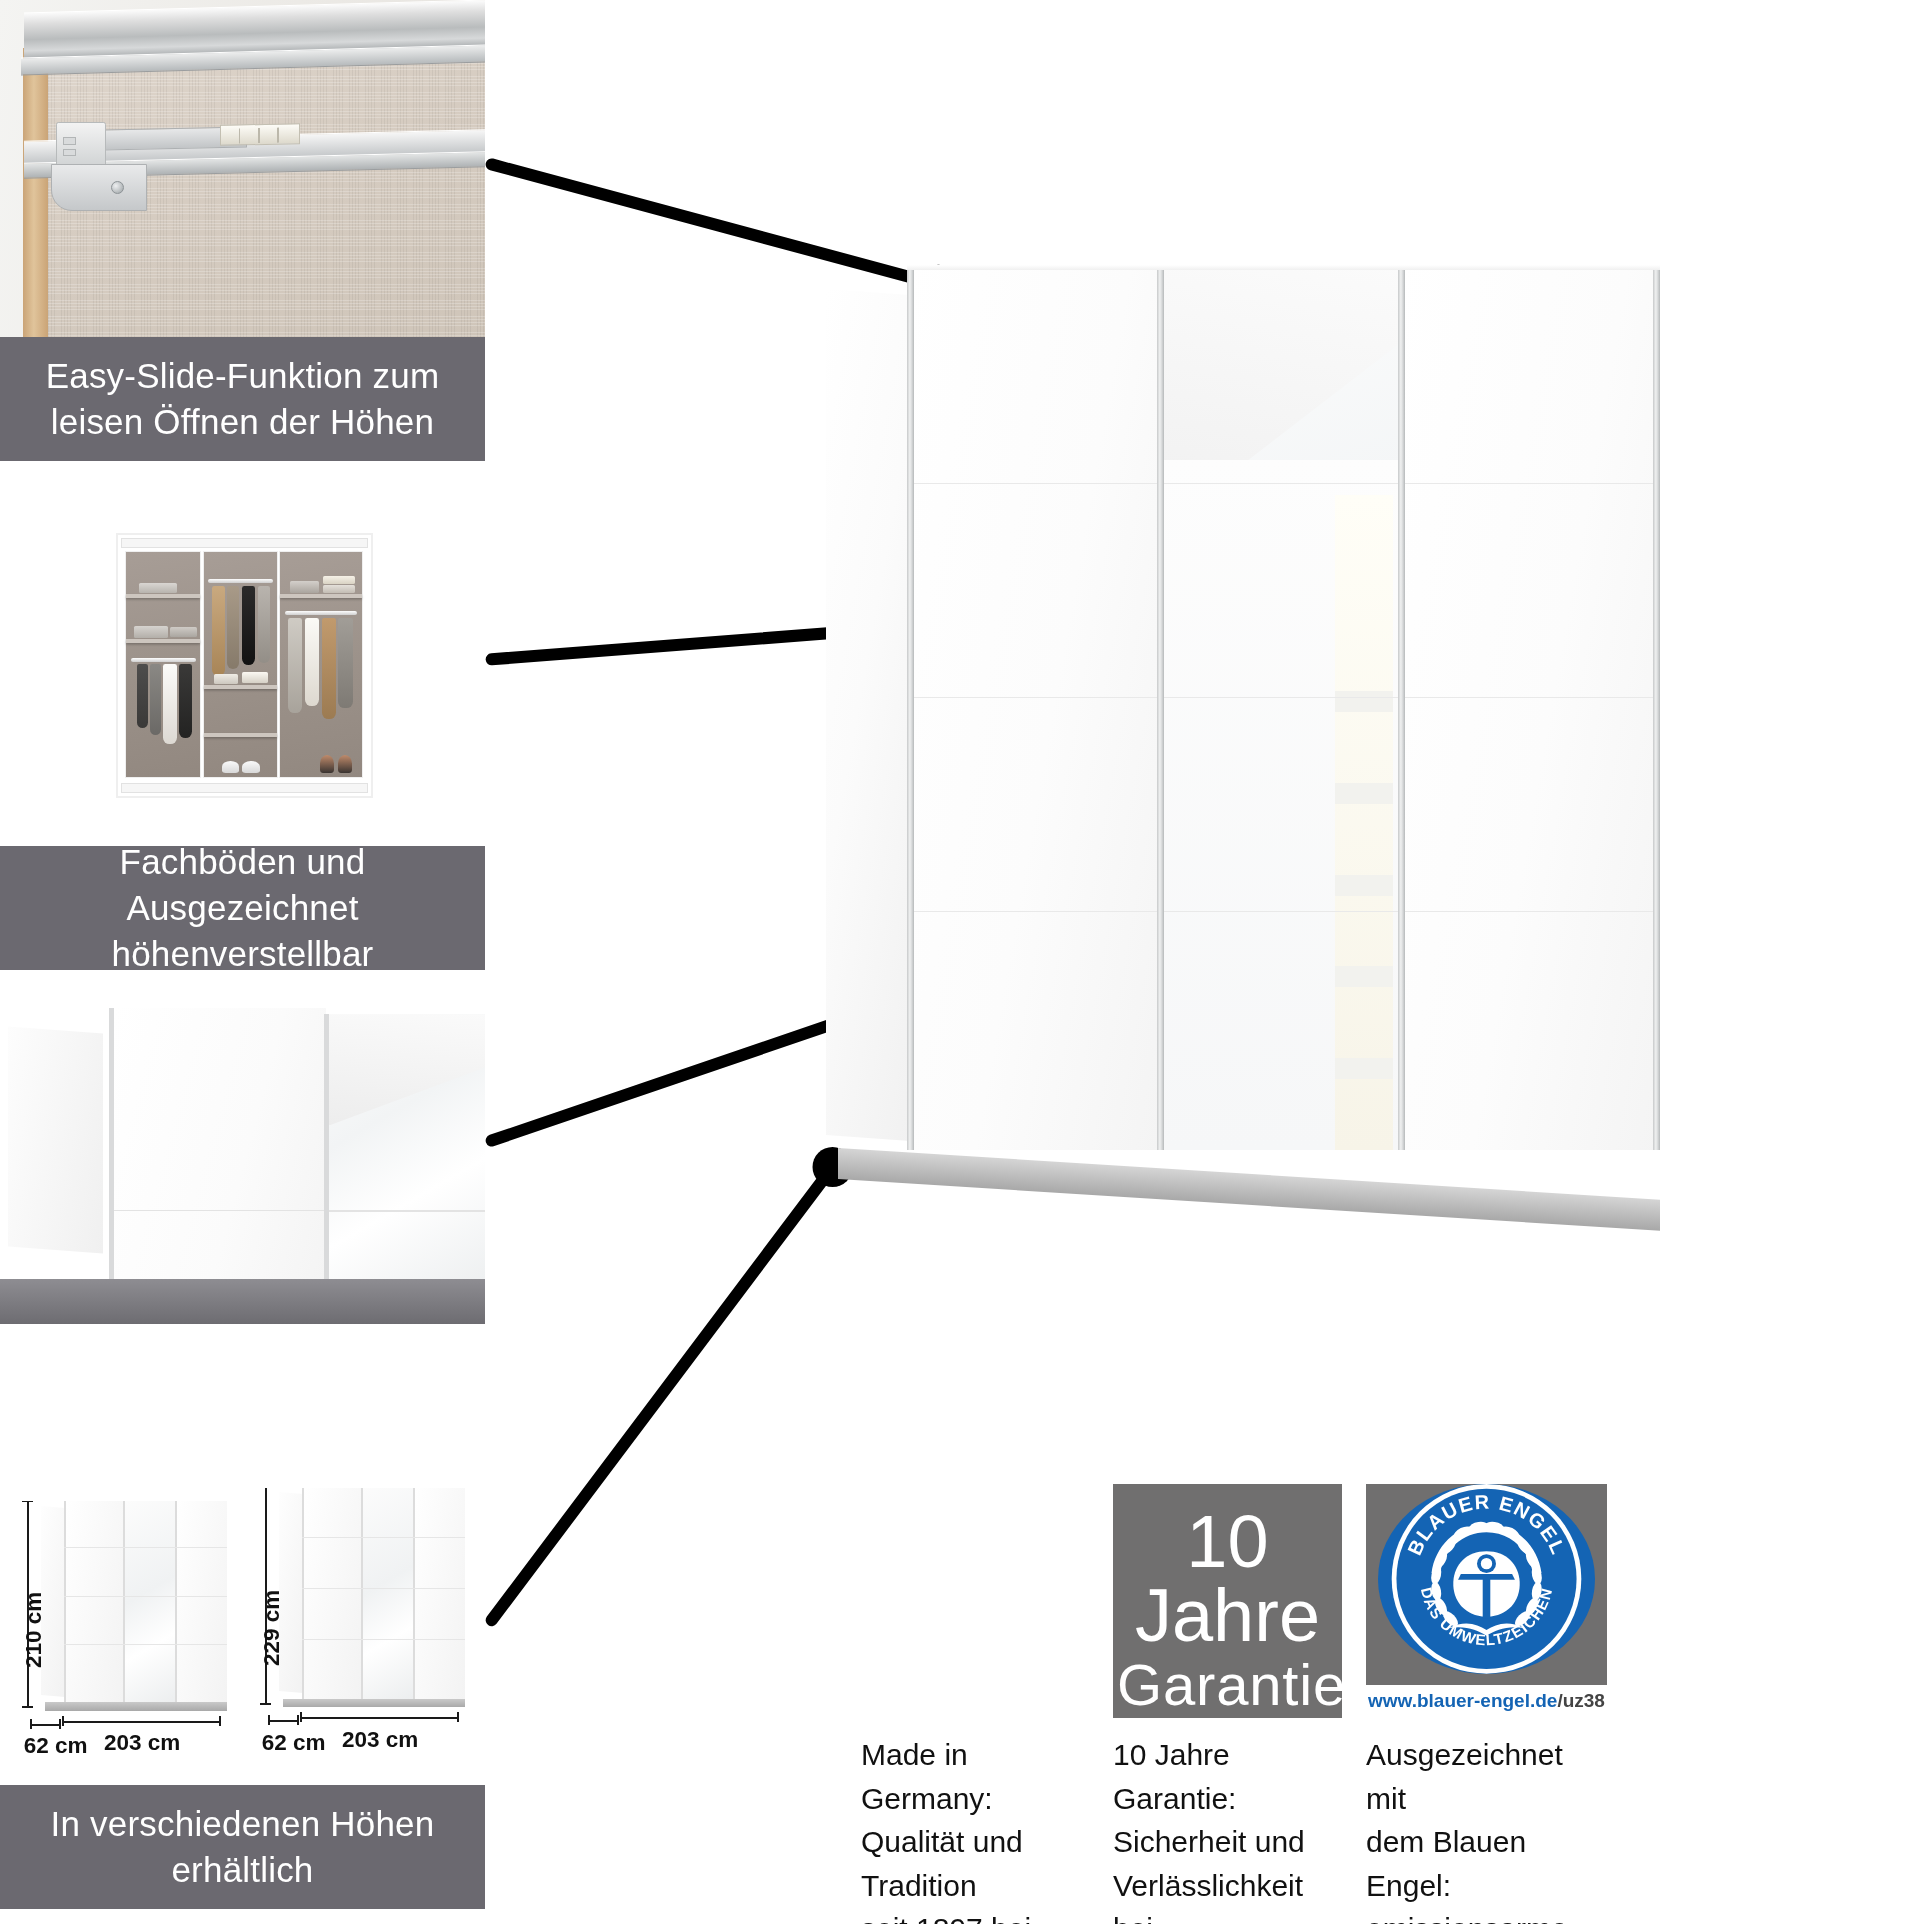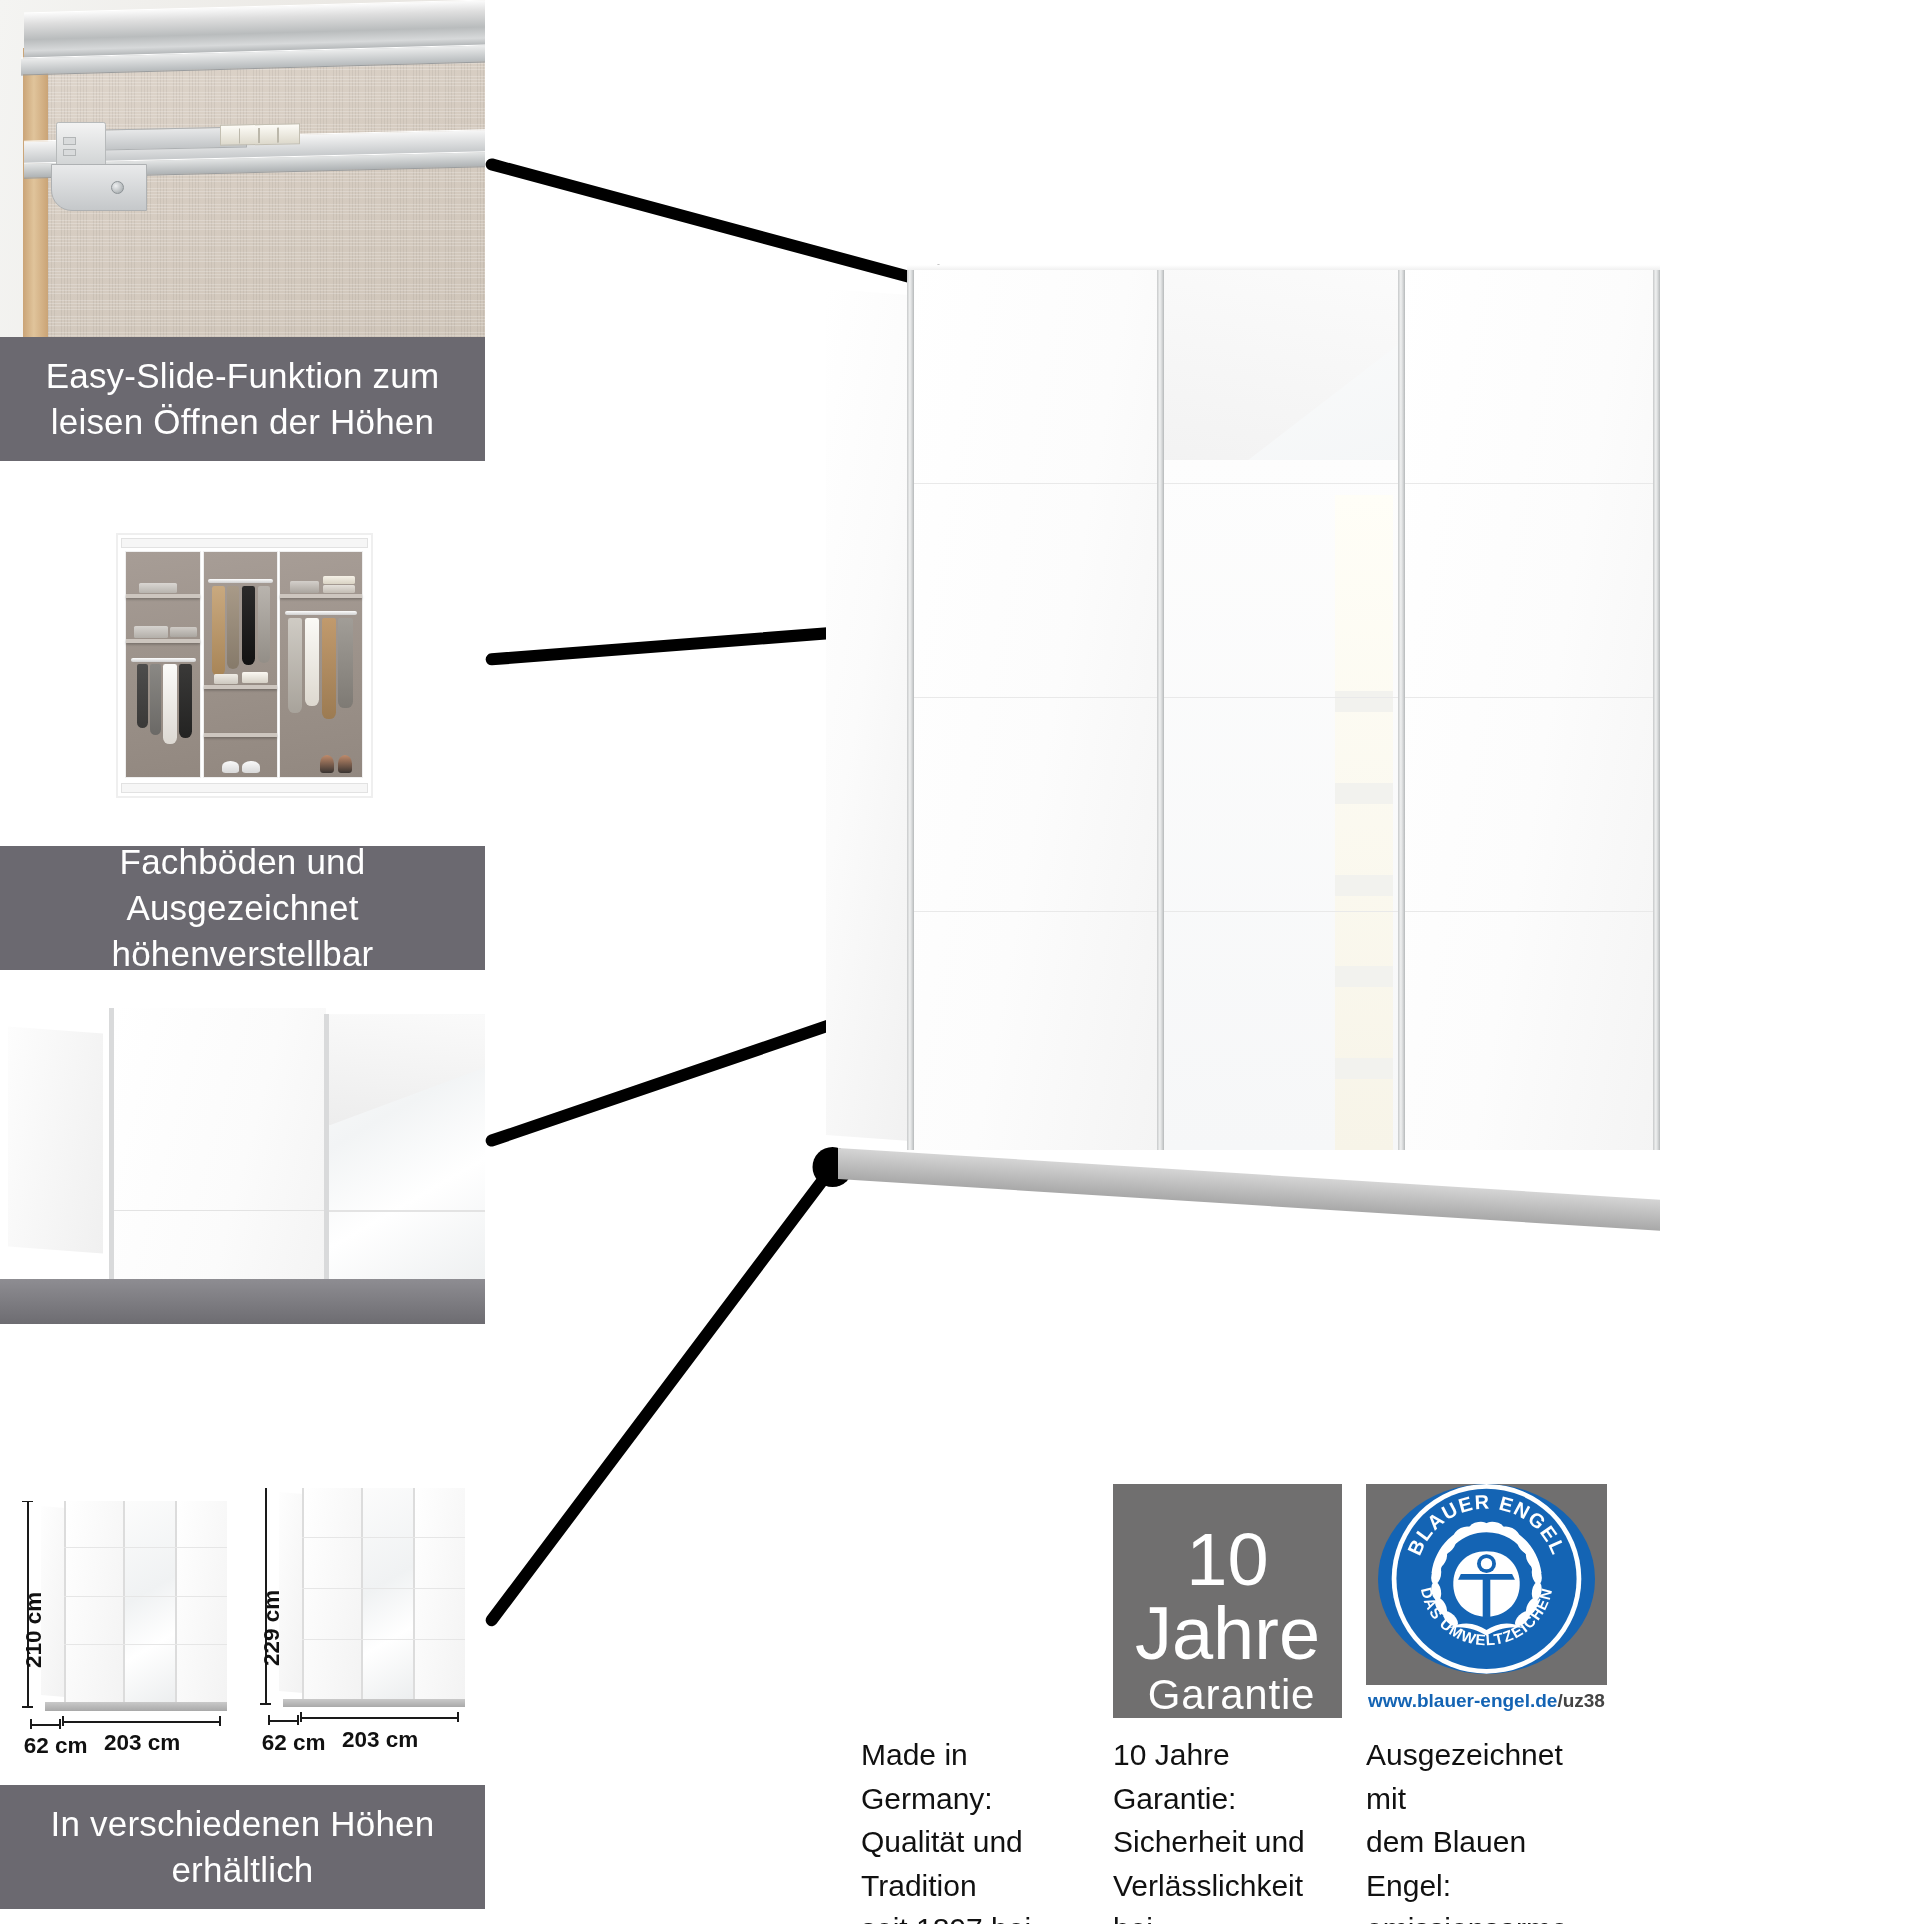--- a/index.html
+++ b/index.html
@@ -513,21 +513,21 @@
   <div class="badge-col" style="left:861px; top:1484px; width:229px; height:425px;">
     <div class="badge-caption" style="top:249px; left:0; width:229px; white-space:pre-line;">Made in Germany:
 Qualität und Tradition
 seit 1897 bei rauch.</div>
   </div>
 
   <div class="badge-col" style="left:1113px; top:1484px; width:229px; height:425px;">
     <div class="badge-box" style="width:229px; height:234px;">
       <div class="badge-text big">10</div>
       <div class="badge-text big">Jahre</div>
-      <div class="badge-text thin" style="font-size:42px;margin-left:8px;">Garantie</div>
+      <div class="badge-text thin" style="font-size:58px;margin-left:8px;">Garantie</div>
     </div>
     <div class="badge-caption" style="top:249px; left:0; width:229px; white-space:pre-line;">10 Jahre Garantie:
 Sicherheit und
 Verlässlichkeit bei
 rauch Möbeln.</div>
   </div>
 
   <div class="badge-col" style="left:1366px; top:1484px; width:241px; height:425px;">
     <div class="badge-box" style="width:241px; height:234px;">
       <svg class="be-logo" viewBox="0 0 200 200" xmlns="http://www.w3.org/2000/svg">

